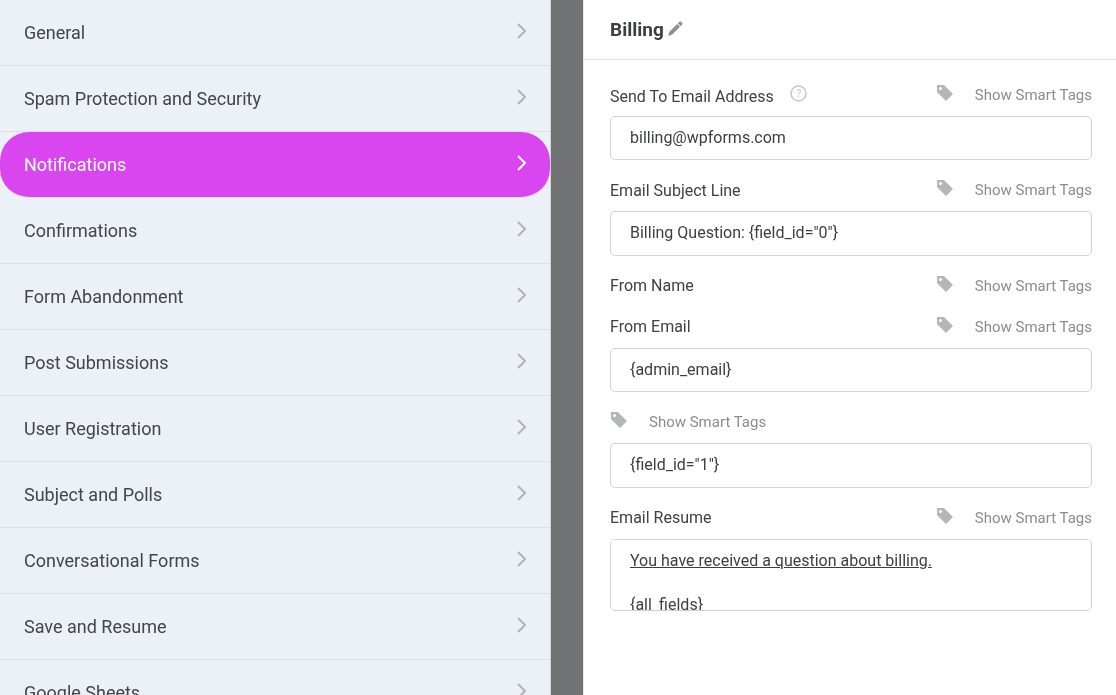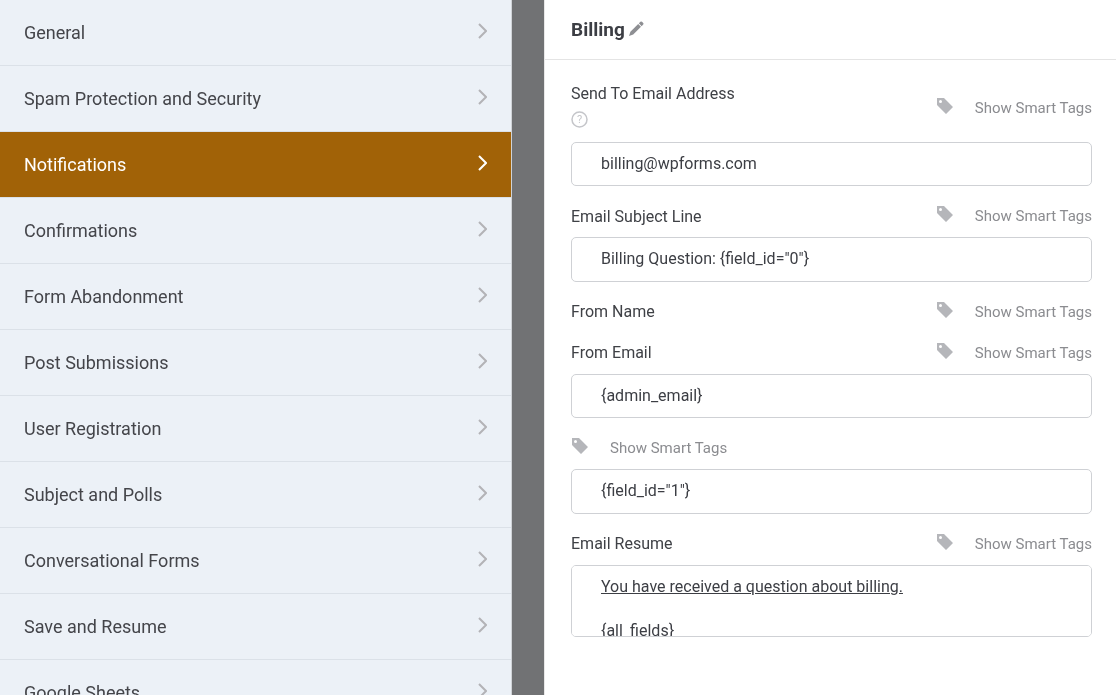--- a/index.html
+++ b/index.html
@@ -9,21 +9,21 @@
       font-family: -apple-system, BlinkMacSystemFont, "Segoe UI", Roboto, Helvetica, Arial, sans-serif;
     }
     body {
       width: 1116px;
       height: 695px;
       background: #fff;
       display: flex;
       overflow: hidden;
     }
     .sidebar {
-      width: 512px;
+      width: 551px;
       height: 100%;
       background: #ecf1f7;
       border-right: 1px solid #d0d3d7;
       flex-shrink: 0;
     }
     .divider-col {
       width: 32px;
       height: 100%;
       background: #717274;
       flex-shrink: 0;
@@ -40,22 +40,23 @@
       align-items: center;
       justify-content: space-between;
       padding: 22px 24px 22px 24px;
       border-bottom: 1px solid #dbe1e8;
       font-size: 18px;
       color: #44454a;
       cursor: pointer;
       background: #ecf1f7;
     }
     .sidebar-item.active {
-      background: #a16207;
+      background: #d946ef;
       color: #fff;
+      border-radius: 29px;
     }
     .sidebar-item .chevron svg {
       width: 9px;
       height: 16px;
     }
     .sidebar-item .chevron path {
       stroke: #b3b3b7;
       stroke-width: 2;
       fill: none;
     }
@@ -84,25 +85,24 @@
       margin-bottom: 19px;
     }
     .field-head {
       display: flex;
       align-items: center;
       justify-content: space-between;
       margin-bottom: 10px;
     }
     .field-label {
       display: flex;
-      align-items: flex-start;
+      align-items: flex-end;
       font-size: 16px;
       color: #3f4146;
-      gap: 8px;
-      flex-direction: column;
+      gap: 16px;
     }
     .field-label .help-icon svg {
       width: 17px;
       height: 17px;
     }
     .smart-tags {
       display: flex;
       align-items: center;
       gap: 21px;
       font-size: 15px;
@@ -111,21 +111,21 @@
     }
     .smart-tags .tag-icon svg {
       width: 18px;
       height: 18px;
       fill: #b5b6ba;
     }
     input.text-input, textarea.text-input {
       width: 100%;
       border: 1px solid #cfd1d5;
       border-radius: 5px;
-      padding: 10px 29px;
+      padding: 10px 19px;
       font-size: 16px;
       color: #3c3e44;
       font-family: inherit;
       line-height: 1.4;
     }
     textarea.text-input {
       resize: none;
       height: 72px;
       text-decoration: underline;
     }

